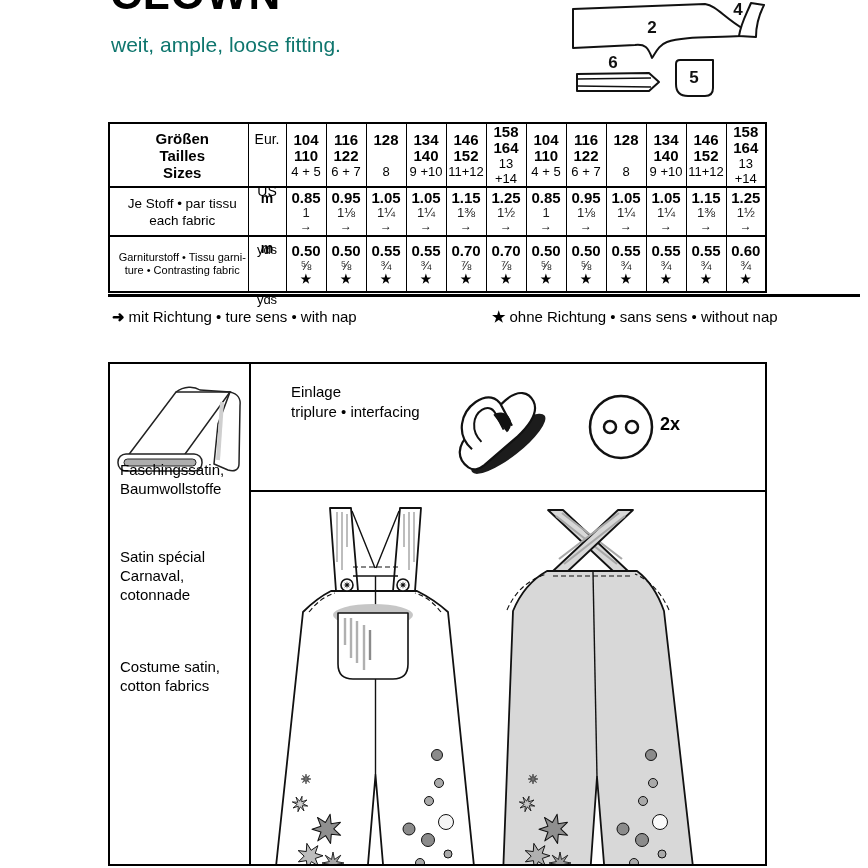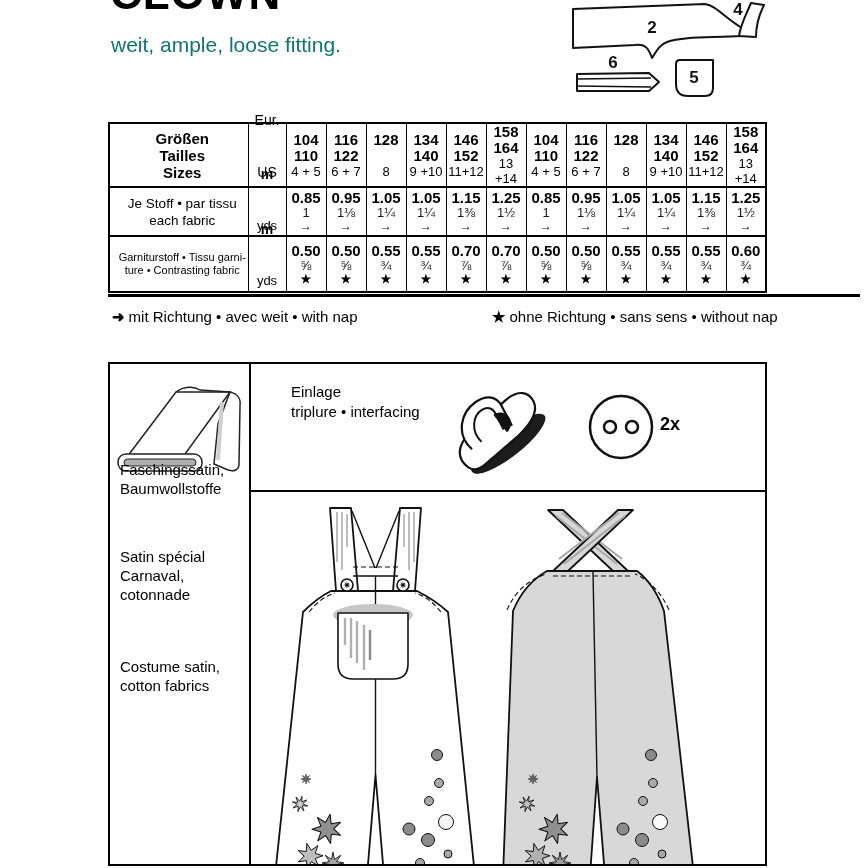--- a/index.html
+++ b/index.html
@@ -13,21 +13,21 @@
 
   
   table.sizes{position:absolute;left:108px;top:122px;width:659px;border-collapse:collapse;
               table-layout:fixed;border:2px solid #000;}
   table.sizes td{border:1px solid #000;padding:0;vertical-align:middle;text-align:center;}
   tr.r1 td{height:23px;} tr.r2 td{height:51px;} tr.r3 td{height:47px;border-top-width:2px;}
   tr.r4 td{height:54px;border-top-width:2px;}
   td.tl2{border-left-width:2px;} td.tl3{border-left-width:3px;}
   .ghead{font-size:15.5px;} .ghead b{font-weight:bold;}
   .corner div{font-weight:bold;font-size:15px;line-height:17px;text-align:center;padding-left:7px;}
-  .vspread{display:flex;flex-direction:column;justify-content:flex-end;align-items:center;gap:36px;}
+  .vspread{display:flex;flex-direction:column;justify-content:space-between;align-items:center;gap:36px;}
   .vs49{height:49px;padding:1px 0;} .vs43{height:43px;padding:1px 0;} .vs48{height:48px;padding:1px 0;}
   .ue{font-size:14px;} .uu{font-size:14px;}
   .um{font-size:14px;font-weight:bold;} .uy{font-size:13px;}
   .sz .e{font-weight:bold;font-size:15px;line-height:16px;height:16px;}
   .sz .us{font-size:13px;line-height:15px;}
   .val .m{font-weight:bold;font-size:15px;line-height:16px;}
   .val .y{font-size:13px;line-height:14px;color:#1a1a1a;}
   .val .s{font-size:12px;line-height:13px;font-weight:bold;}
   td.lab{text-align:left;}
   .lab1 div{font-size:13.5px;line-height:17px;padding-left:7px;}
@@ -309,21 +309,21 @@
             <div class="y">¾</div>
             <div class="s">★</div>
           </td>
     </tr>
   </tbody>
     </table>
 
   <div class="rule"></div>
 
   <div class="legend legend-left">
-    <span class="sym">➜</span><span>mit Richtung • avec weit • with nap</span>
+    <span class="sym">➜</span><span>mit Richtung • ture sens • with nap</span>
   </div>
   <div class="legend legend-right">
     <span class="sym">★</span><span>ohne Richtung • sans sens • without nap</span>
   </div>
 
   <div class="boxL">
     <svg width="139" height="115" viewBox="0 0 139 115" style="position:absolute;left:0;top:4px;">
       <path d="M14,93 L66,24 L120,24 L70,93 Z" fill="#fff" stroke="#222" stroke-width="1.5"></path>
       <path d="M66,24 C74,18 84,18 90,22 L120,24" fill="none" stroke="#222" stroke-width="1.5"></path>
       <path d="M120,24 C128,26 131,30 130,38 L129,96 C129,102 124,104 118,102 L104,96 L108,56 Z" fill="#fff" stroke="#222" stroke-width="1.5"></path>

